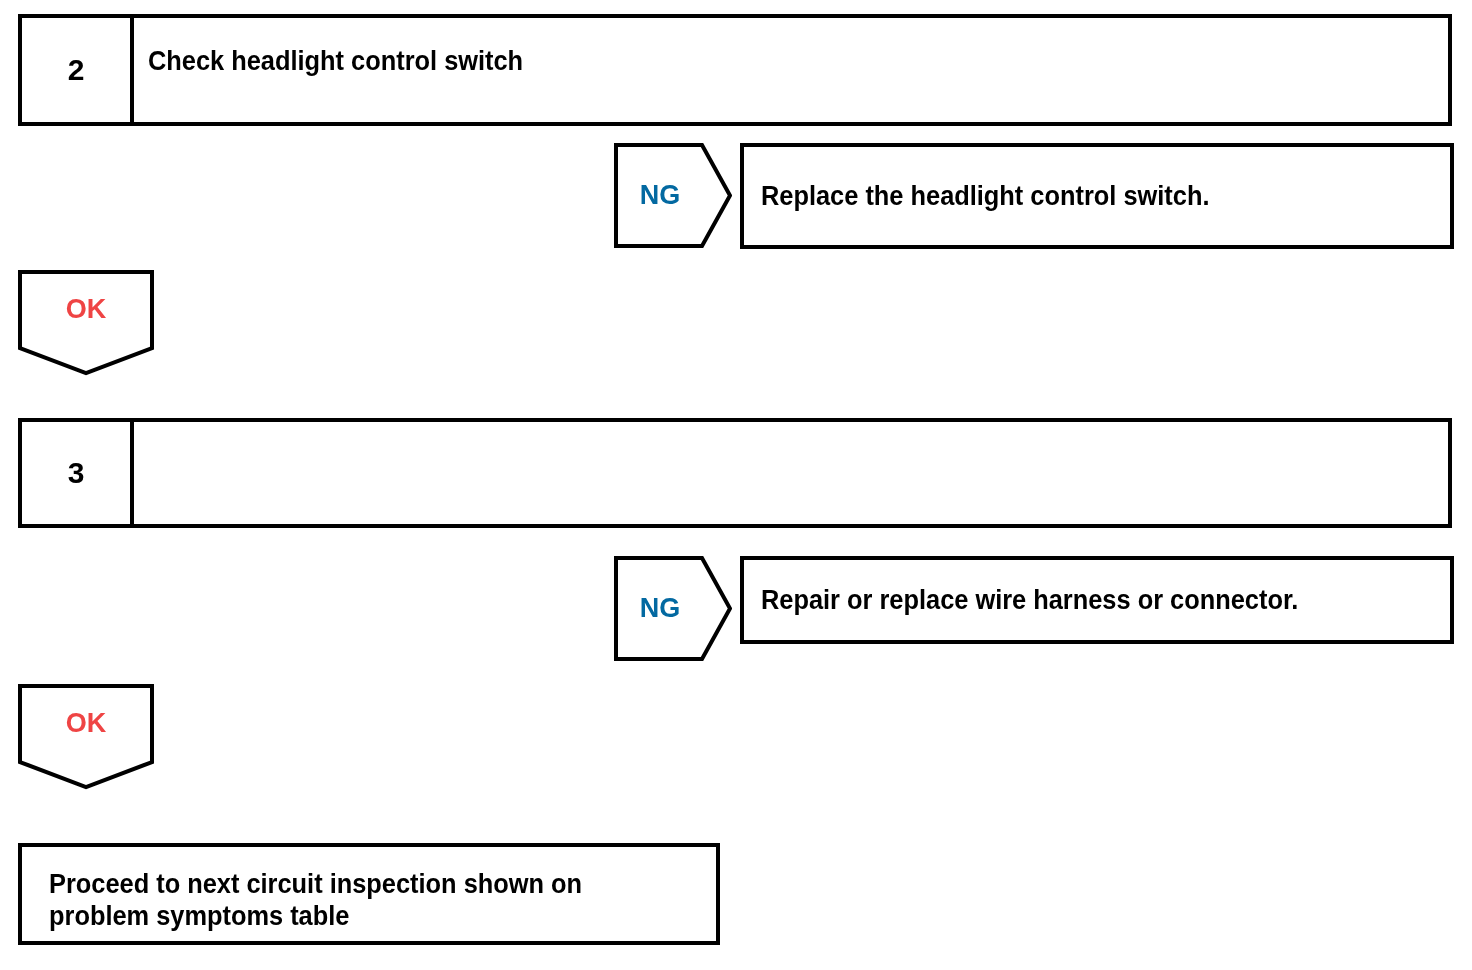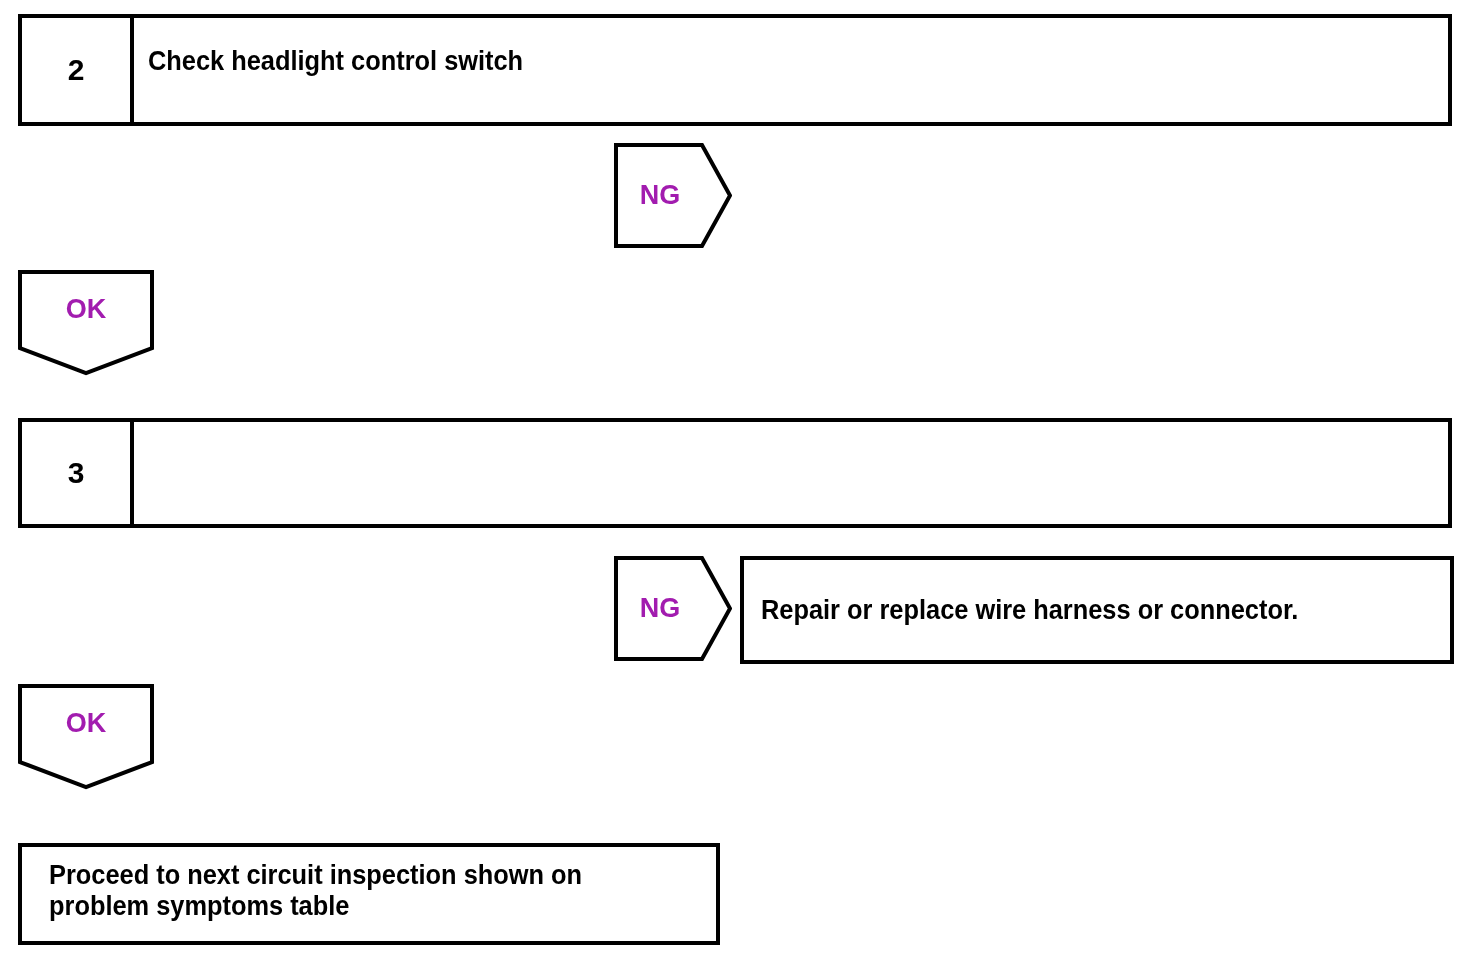--- a/index.html
+++ b/index.html
@@ -79,21 +79,21 @@
     position: absolute;
     left: 0;
     top: 0;
     width: 92px;
     height: 105px;
     display: flex;
     align-items: center;
     justify-content: center;
     font-size: 27px;
     font-weight: bold;
-    color: #a21caf;
+    color: #0369a1;
     font-stretch: condensed;
   }
   .ng-message-box {
     position: absolute;
     box-sizing: border-box;
     border: 4px solid #000000;
     background: #ffffff;
     display: flex;
     align-items: center;
     padding-left: 17px;
@@ -120,32 +120,32 @@
     position: absolute;
     left: 0;
     top: 0;
     width: 136px;
     height: 78px;
     display: flex;
     align-items: center;
     justify-content: center;
     font-size: 27px;
     font-weight: bold;
-    color: #a21caf;
+    color: #ef4444;
     font-stretch: condensed;
   }
 
   
   .final-box {
     position: absolute;
     box-sizing: border-box;
     border: 4px solid #000000;
     background: #ffffff;
     display: flex;
-    align-items: flex-start;
+    align-items: center;
     padding: 13px 0 0 27px;
   }
   .final-text {
     font-size: 27px;
     font-weight: bold;
     line-height: 1.16;
     color: #000000;
     font-stretch: condensed;
     transform: scaleX(0.94);
     transform-origin: left center;
@@ -166,20 +166,23 @@
     </div>
   </div>
 
   <div class="ng-row" style="left:614px; top:143px; width:840px; height:106px;">
     <div class="ng-arrow">
       <svg width="118" height="105" viewBox="0 0 118 105" xmlns="http://www.w3.org/2000/svg">
         <polygon points="2,2 88,2 116,52.5 88,103 2,103" fill="#ffffff" stroke="#000000" stroke-width="4" stroke-linejoin="miter"></polygon>
       </svg>
       <span class="ng-label">NG</span>
     </div>
+    <div class="ng-message-box" style="left:126px; top:0px; width:714px; height:106px;">
+      <span class="ng-message-text">Replace the headlight control switch.</span>
+    </div>
   </div>
 
   <div class="ok-arrow" style="left:18px; top:270px;">
     <svg width="136" height="106" viewBox="0 0 136 106" xmlns="http://www.w3.org/2000/svg">
       <polygon points="2,2 134,2 134,78 68,103 2,78" fill="#ffffff" stroke="#000000" stroke-width="4" stroke-linejoin="miter"></polygon>
     </svg>
     <span class="ok-label">OK</span>
   </div>
 
   <div class="step-box" style="left:18px; top:418px; width:1434px; height:110px;">
@@ -188,21 +191,21 @@
     </div>
   </div>
 
   <div class="ng-row" style="left:614px; top:556px; width:840px; height:106px;">
     <div class="ng-arrow">
       <svg width="118" height="105" viewBox="0 0 118 105" xmlns="http://www.w3.org/2000/svg">
         <polygon points="2,2 88,2 116,52.5 88,103 2,103" fill="#ffffff" stroke="#000000" stroke-width="4" stroke-linejoin="miter"></polygon>
       </svg>
       <span class="ng-label">NG</span>
     </div>
-    <div class="ng-message-box" style="left:126px; top:0px; width:714px; height:108px;">
+    <div class="ng-message-box" style="left:126px; top:0px; width:714px; height:88px;">
       <span class="ng-message-text">Repair or replace wire harness or connector.</span>
     </div>
   </div>
 
   <div class="ok-arrow" style="left:18px; top:684px;">
     <svg width="136" height="106" viewBox="0 0 136 106" xmlns="http://www.w3.org/2000/svg">
       <polygon points="2,2 134,2 134,78 68,103 2,78" fill="#ffffff" stroke="#000000" stroke-width="4" stroke-linejoin="miter"></polygon>
     </svg>
     <span class="ok-label">OK</span>
   </div>

